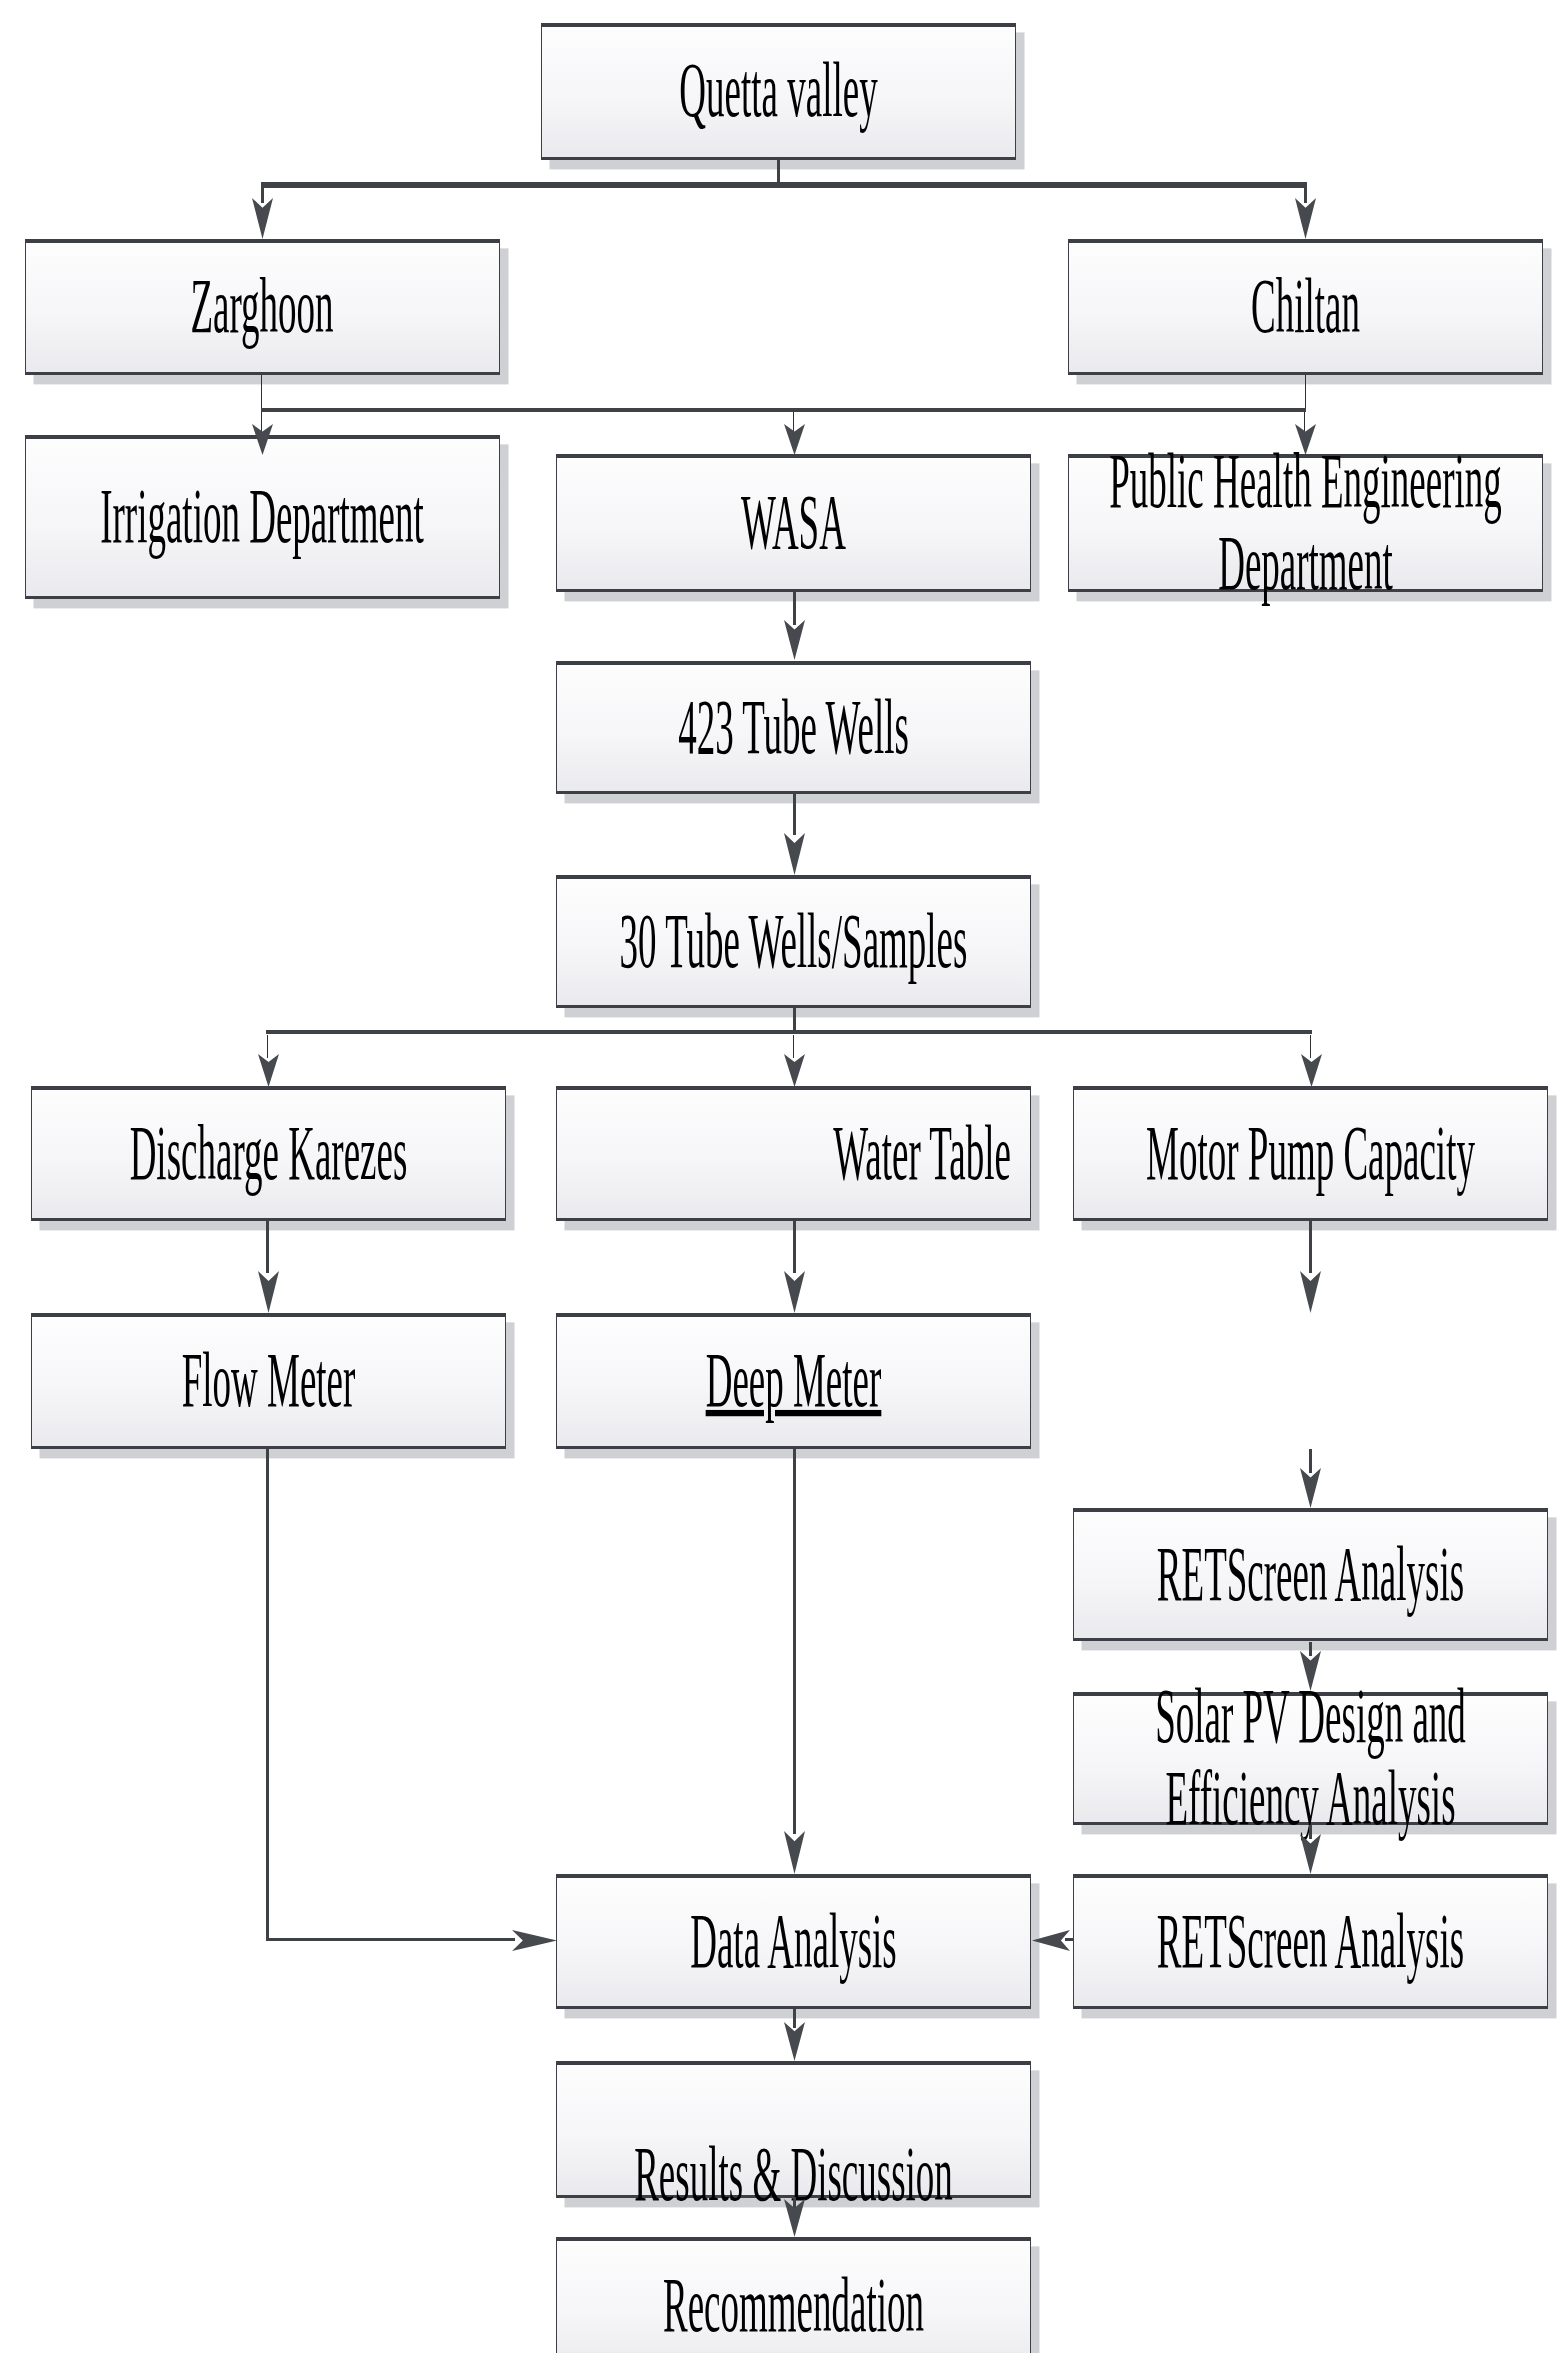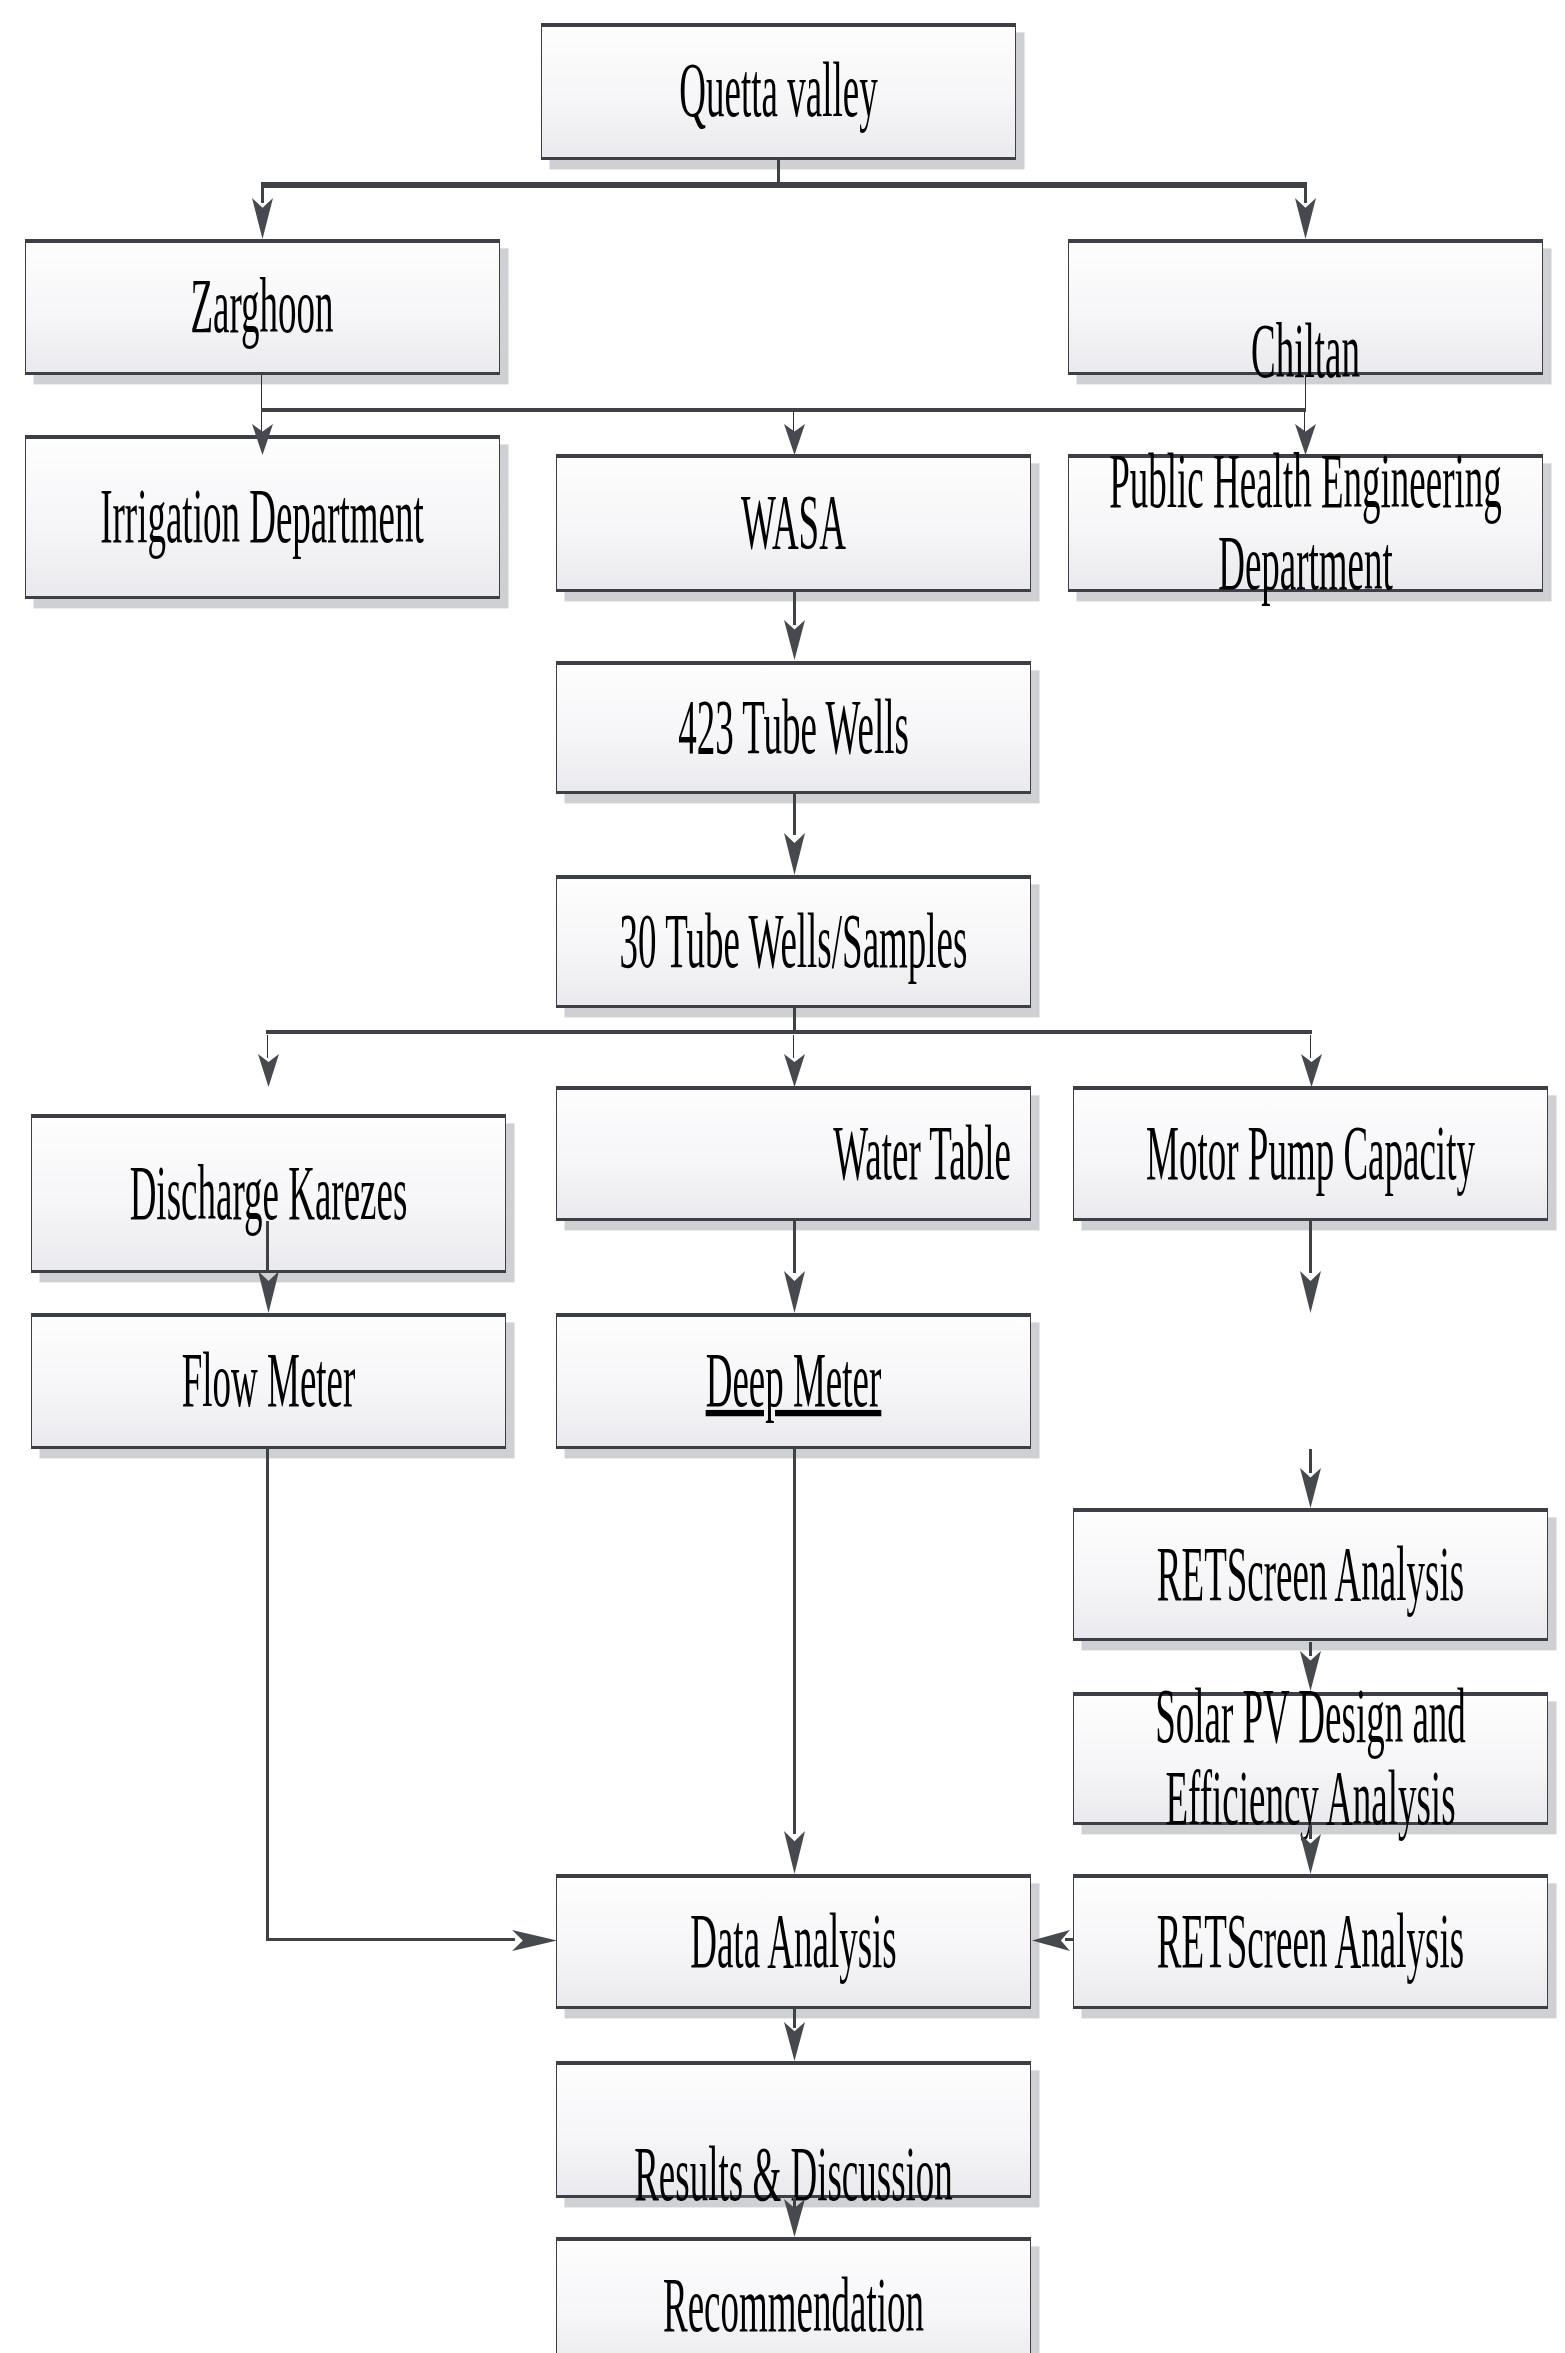--- a/index.html
+++ b/index.html
@@ -34,42 +34,42 @@
 
 <div id="canvas">
 
   <div class="node" style="left:541px;top:22.6px;width:475px;height:137px;">
       <span class="lbl">Quetta valley</span>
     </div>
 
   <div class="node" style="left:24.5px;top:239px;width:475px;height:136px;">
       <span class="lbl">Zarghoon</span>
     </div>
-  <div class="node" style="left:1068px;top:239px;width:475px;height:136px;align-items:flex-end;">
+  <div class="node" style="left:1068px;top:239px;width:475px;height:136px;">
       <span class="lbl">Chiltan</span>
     </div>
 
   <div class="node" style="left:24.5px;top:435px;width:475px;height:164px;">
       <span class="lbl">Irrigation Department</span>
     </div>
   <div class="node" style="left:556px;top:454px;width:475px;height:138px;">
       <span class="lbl">WASA</span>
     </div>
   <div class="node" style="left:1068px;top:454px;width:475px;height:138px;padding:0 16px;">
       <span class="lbl">Public Health Engineering Department</span>
     </div>
 
   <div class="node" style="left:556px;top:661px;width:475px;height:133px;">
       <span class="lbl">423 Tube Wells</span>
     </div>
   <div class="node" style="left:556px;top:875px;width:475px;height:133px;">
       <span class="lbl">30 Tube Wells/Samples</span>
     </div>
 
-  <div class="node" style="left:31px;top:1086px;width:475px;height:159px;margin-top:28px;">
+  <div class="node" style="left:31px;top:1086px;width:475px;height:135px;">
       <span class="lbl">Discharge Karezes</span>
     </div>
   <div class="node" style="left:556px;top:1086px;width:475px;height:135px;justify-content:flex-end;">
       <span class="lbl">Water Table</span>
     </div>
   <div class="node" style="left:1073px;top:1086px;width:475px;height:135px;">
       <span class="lbl">Motor Pump Capacity</span>
     </div>
 
   <div class="node" style="left:31px;top:1313px;width:475px;height:136px;">

